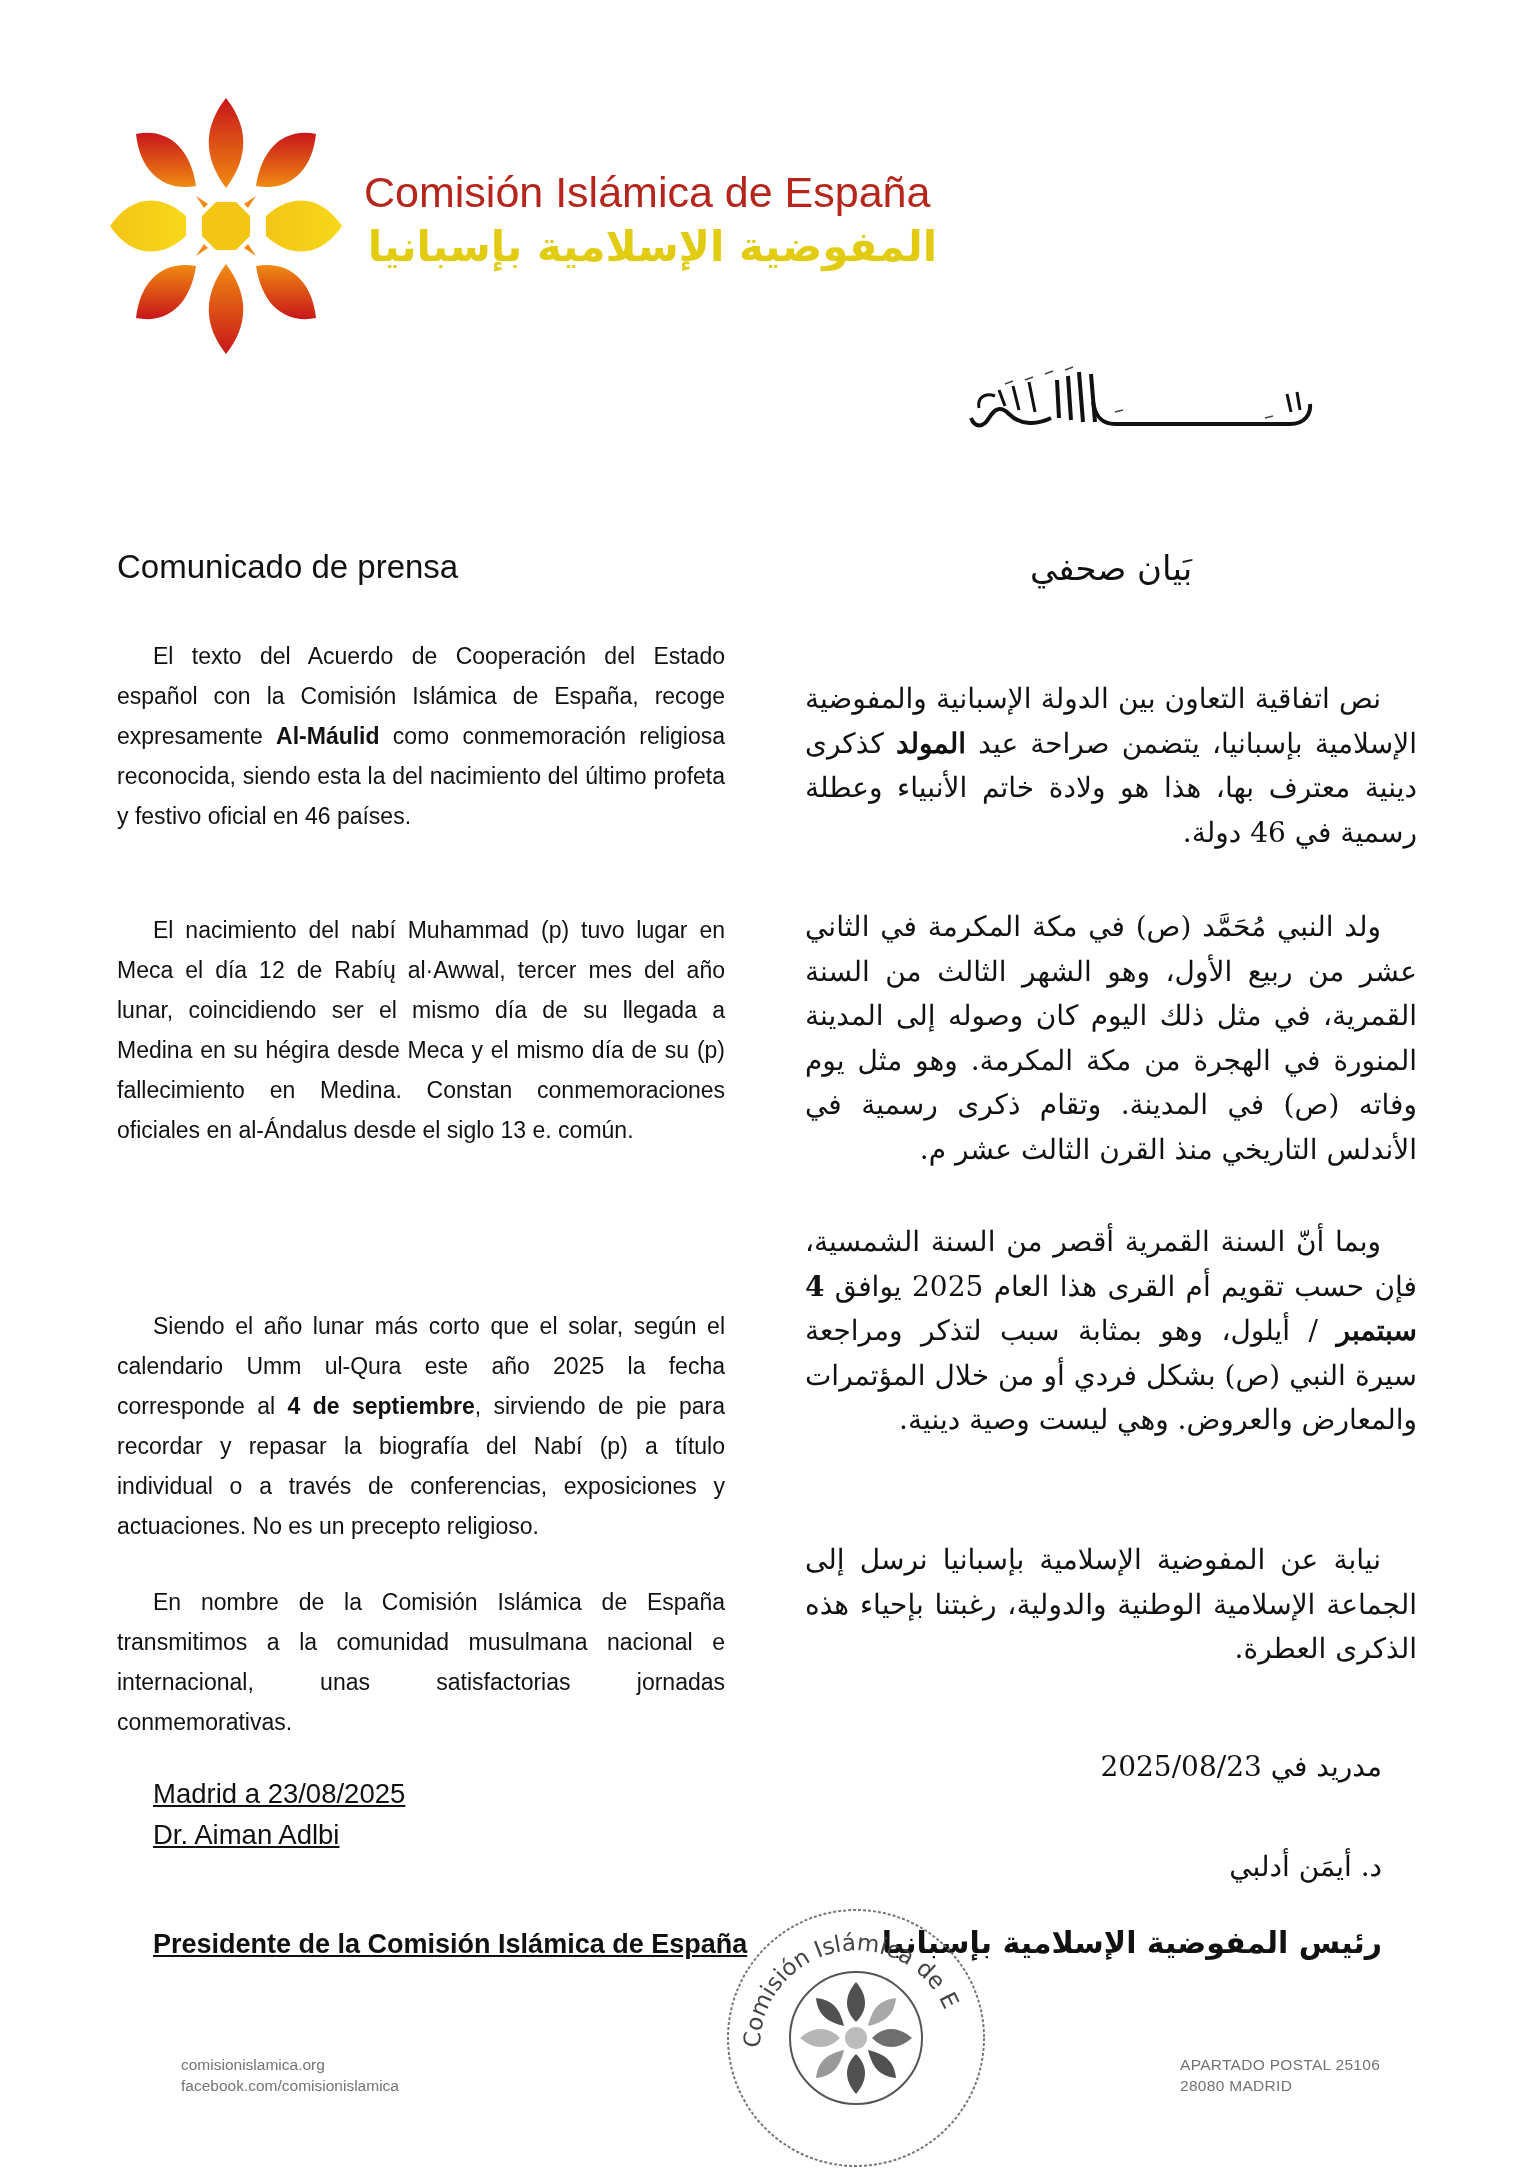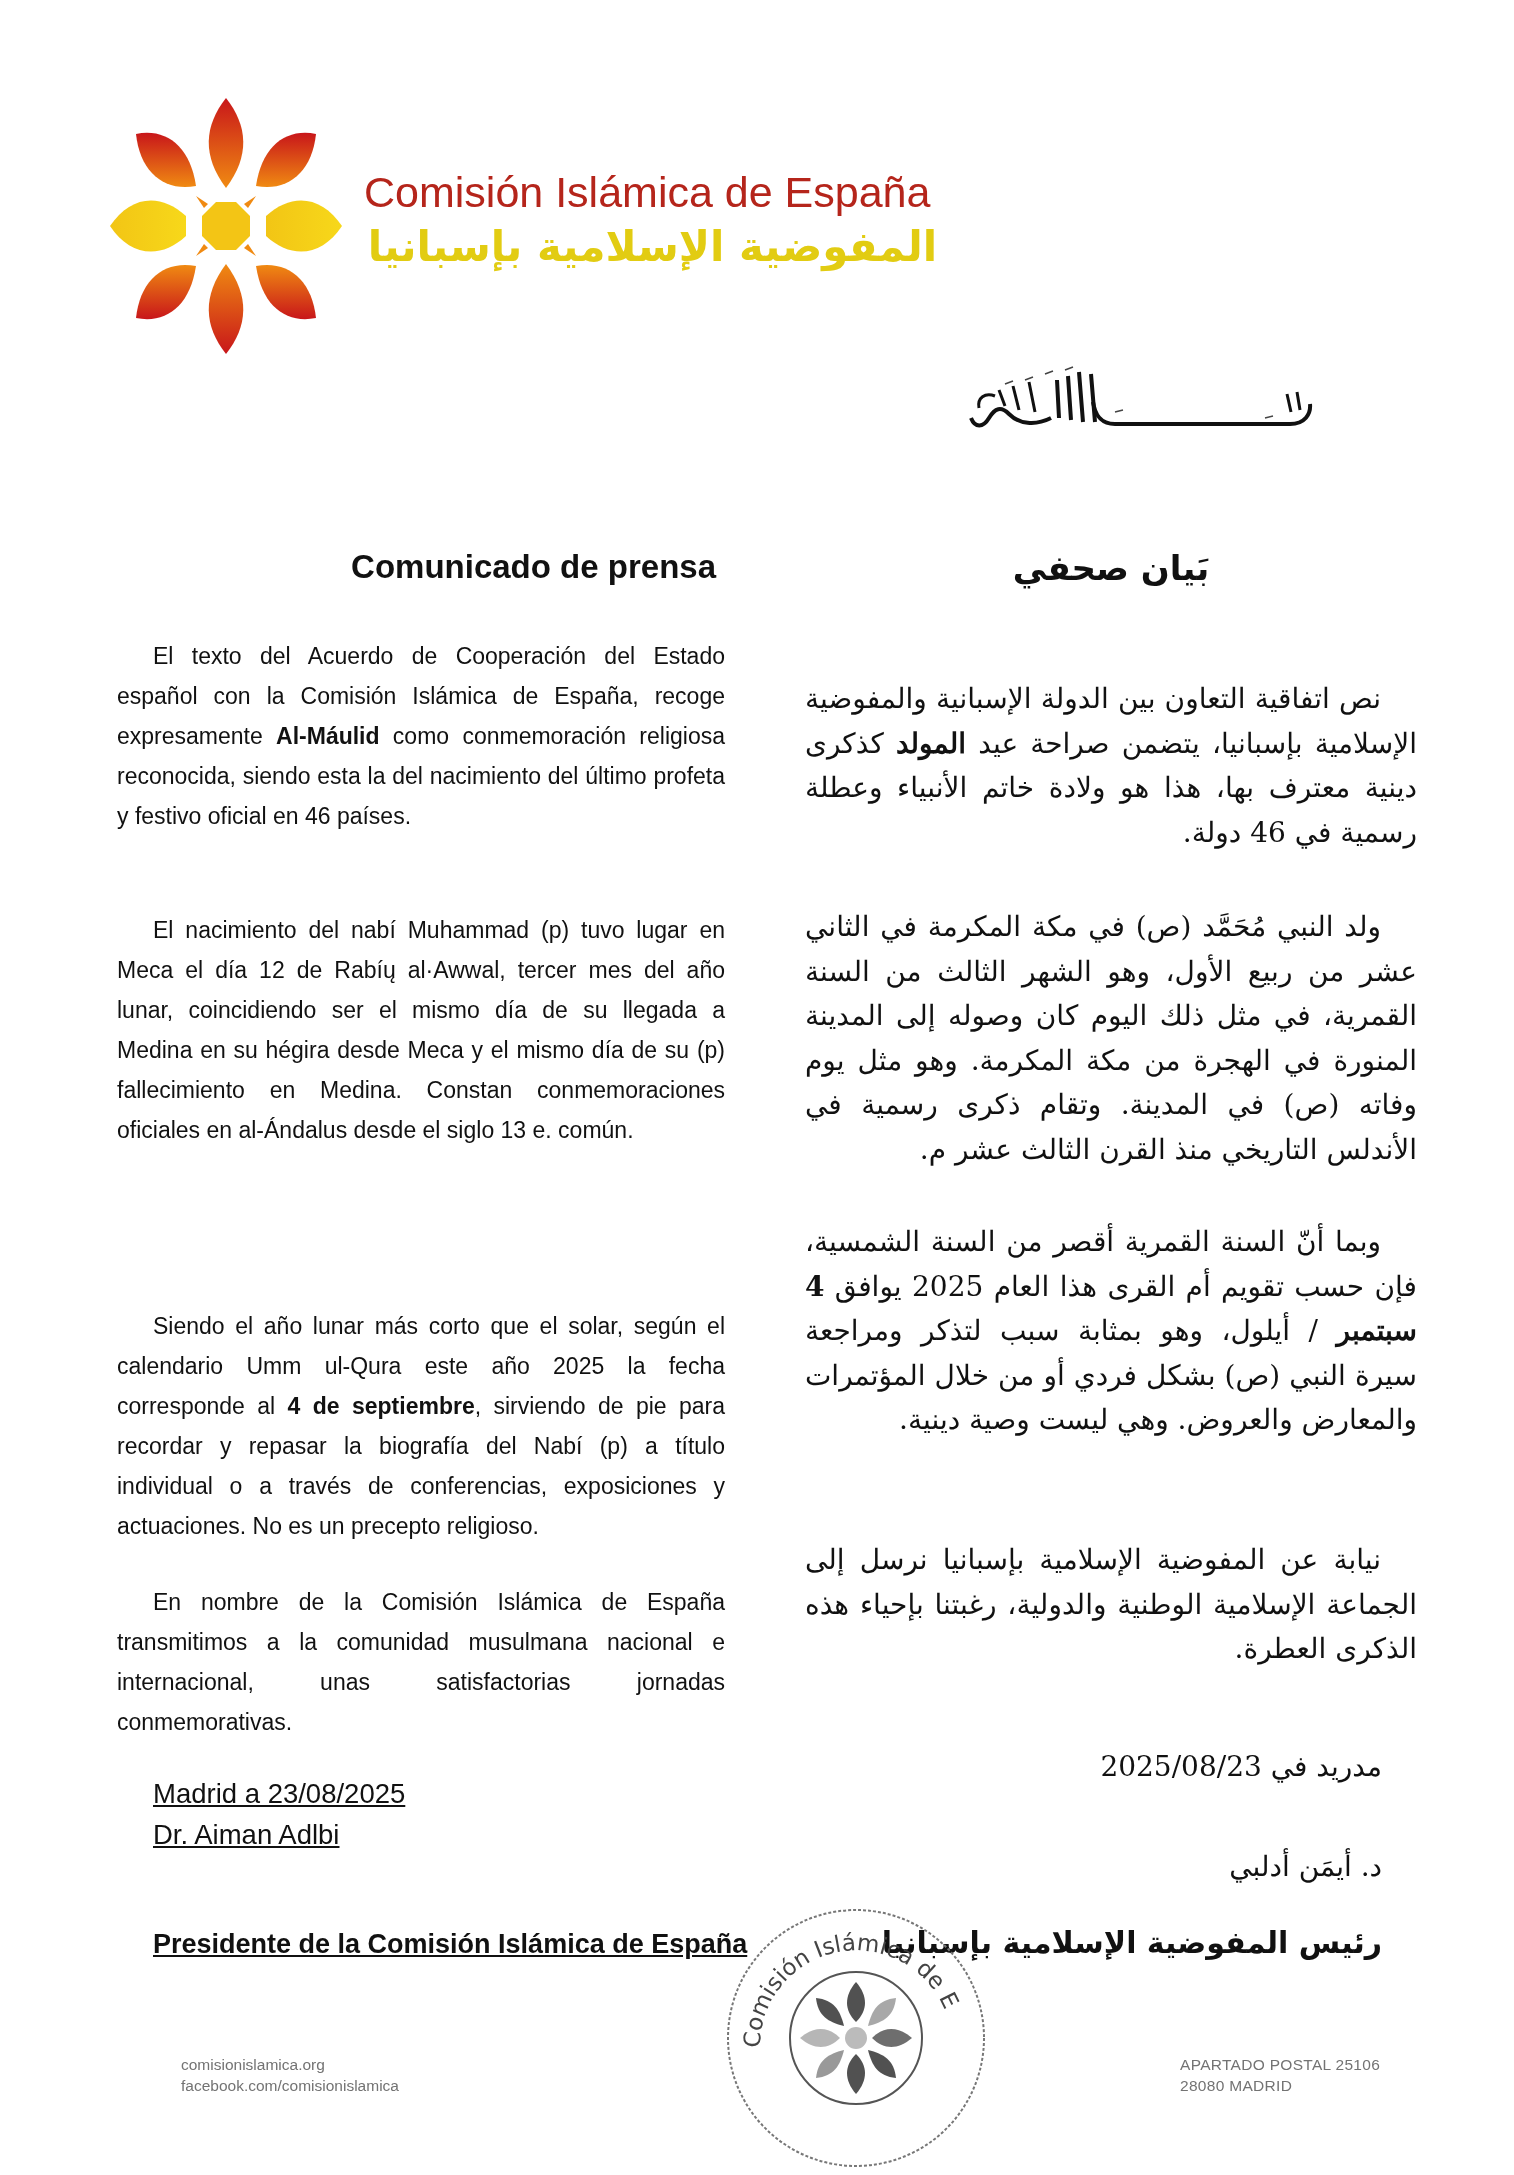--- a/index.html
+++ b/index.html
@@ -12,22 +12,22 @@
   #logo-text-ar { left: 360px; top: 222px; width: 585px; text-align: center; font-family: "DejaVu Sans", sans-serif; font-weight: bold; font-size: 42px; color: #e2cc12; white-space: nowrap; direction: rtl; }
 
   #basmala { left: 965px; top: 352px; width: 360px; height: 95px; }
 
   
   .col-es { left: 117px; width: 608px; font-family: Liberation Sans, sans-serif; font-size: 23px; line-height: 40px; text-align: justify; text-align-last: left; }
   .col-es p { margin: 0; text-indent: 36px; }
   .col-ar { left: 805px; width: 612px; font-family: "DejaVu Serif", serif; font-size: 28px; line-height: 44.5px; text-align: justify; direction: rtl; }
   .col-ar p { margin: 0; text-indent: 36px; }
 
-  #heading-es { left: 108px; top: 548px; width: 608px; text-align: right; font-family: "Liberation Sans", sans-serif; font-weight: bold; font-size: 33px; }
-  #heading-ar { left: 805px; top: 548px; width: 612px; text-align: center; font-family: "DejaVu Sans", sans-serif; font-weight: bold; font-size: 34px; direction: rtl; }
+  #heading-es { left: 117px; top: 548px; width: 608px; text-align: left; font-family: "Liberation Sans", sans-serif; font-weight: normal; font-size: 33px; }
+  #heading-ar { left: 805px; top: 548px; width: 612px; text-align: center; font-family: "DejaVu Sans", sans-serif; font-weight: normal; font-size: 34px; direction: rtl; }
 
   #es-p1 { top: 636px; }
   #es-p2 { top: 910px; }
   #es-p3 { top: 1306px; }
   #es-p4 { top: 1582px; }
   .es-sig { left: 153px; font-family: "Liberation Sans", sans-serif; font-size: 27.5px; white-space: nowrap; text-decoration: underline; }
   #es-date { top: 1778px; }
   #es-name { top: 1819px; }
   #es-title { top: 1929px; font-weight: bold; font-size: 27px; }
 

